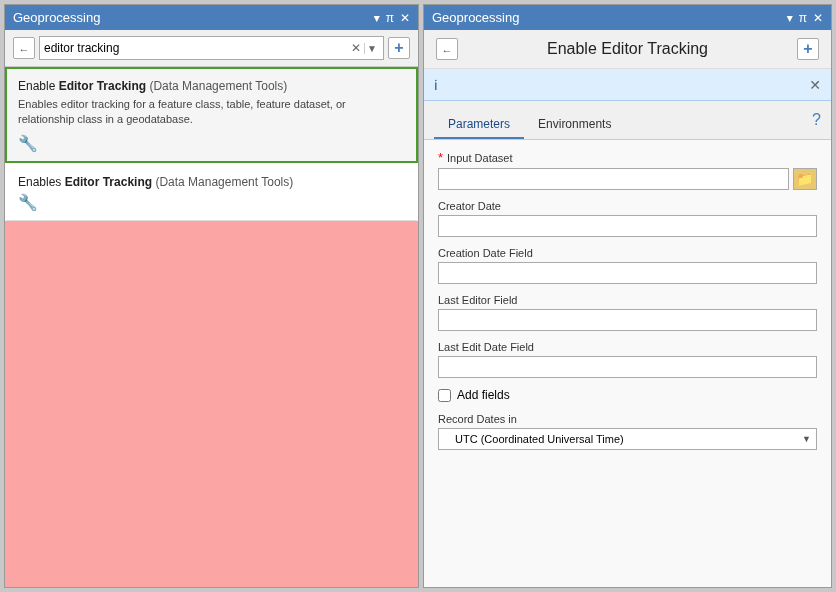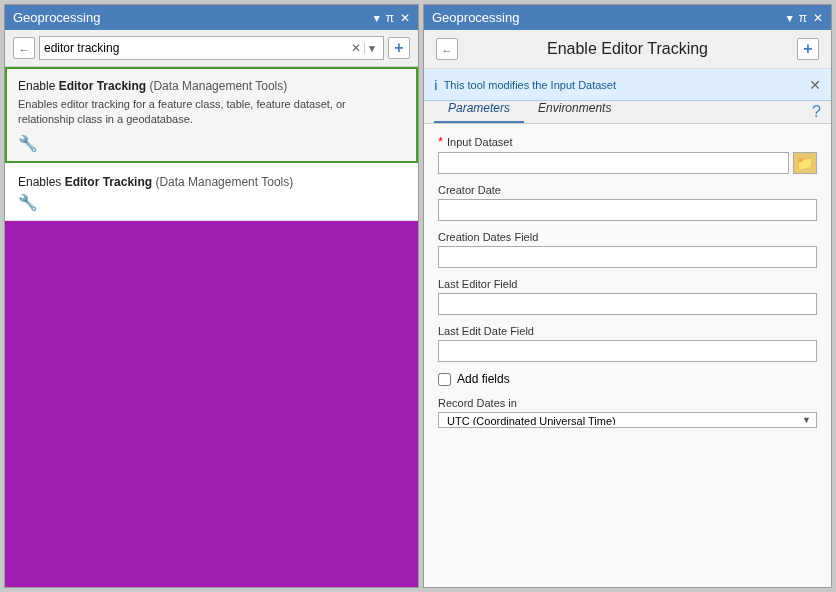--- a/index.html
+++ b/index.html
@@ -9,21 +9,21 @@
       background: #c8c8c8;
       display: flex;
       gap: 4px;
       padding: 4px;
       width: 836px;
       height: 592px;
     }
 
     
     .panel {
-      background: #a21caf;
+      background: #fca5a5;
       border: 1px solid #999;
       display: flex;
       flex-direction: column;
       overflow: hidden;
     }
 
     .panel-header {
       background: #4a7eba;
       color: white;
       padding: 5px 8px;
@@ -264,26 +264,25 @@
       background: #f0f0f0;
       border-bottom: 1px solid #ccc;
       justify-content: space-between;
     }
 
     .tabs-left {
       display: flex;
     }
 
     .tab {
-      padding: 0 14px 6px;
+      padding: 16px 14px 6px;
       cursor: pointer;
       font-size: 12px;
       color: #333;
       border-bottom: 2px solid transparent;
-      font-style: italic;
     }
 
     .tab.active {
       border-bottom: 2px solid #4a7eba;
       color: #1a4a8a;
       font-weight: 500;
     }
 
     .help-icon {
       color: #4a7eba;
@@ -351,24 +350,24 @@
       margin-bottom: 11px;
     }
 
     .checkbox-row input[type=checkbox] {
       width: 13px;
       height: 13px;
     }
 
     .dropdown-field {
       width: 100%;
-      height: 16px;
-      border: 1px solid #aaa;
-      background: white;
-      padding: 2px 8px;
+      height: 22px;
+      border: 1px solid #aaa;
+      background: white;
+      padding: 2px 16px;
       font-size: 11px;
       outline: none;
       cursor: pointer;
       appearance: none;
       -webkit-appearance: none;
       background-image: none;
     }
 
     .dropdown-wrapper {
       position: relative;
@@ -457,21 +456,20 @@
   <div class="right-panel-body">
     <div class="tool-title-bar">
       <div class="back-btn-right">←</div>
       <div class="tool-title-text">Enable Editor Tracking</div>
       <div class="add-btn-right">+</div>
     </div>
 
     <div class="info-bar">
       <div class="info-bar-left">
         <span class="info-icon">ℹ</span>
-        <span>This tool modifies the Input Dataset</span>
       </div>
       <span class="info-close">✕</span>
     </div>
 
     <div class="tabs-bar">
       <div class="tabs-left">
         <div class="tab active">Parameters</div>
         <div class="tab">Environments</div>
       </div>
       <span class="help-icon">?</span>
@@ -489,21 +487,21 @@
           <div class="folder-btn">📁</div>
         </div>
       </div>
 
       <div class="form-field">
         <div class="field-label">Creator Date</div>
         <input type="text" class="field-input" style="width: 100%;">
       </div>
 
       <div class="form-field">
-        <div class="field-label">Creation Dates Field</div>
+        <div class="field-label">Creation Date Field</div>
         <input type="text" class="field-input" style="width: 100%;">
       </div>
 
       <div class="form-field">
         <div class="field-label">Last Editor Field</div>
         <input type="text" class="field-input" style="width: 100%;">
       </div>
 
       <div class="form-field">
         <div class="field-label">Last Edit Date Field</div>

